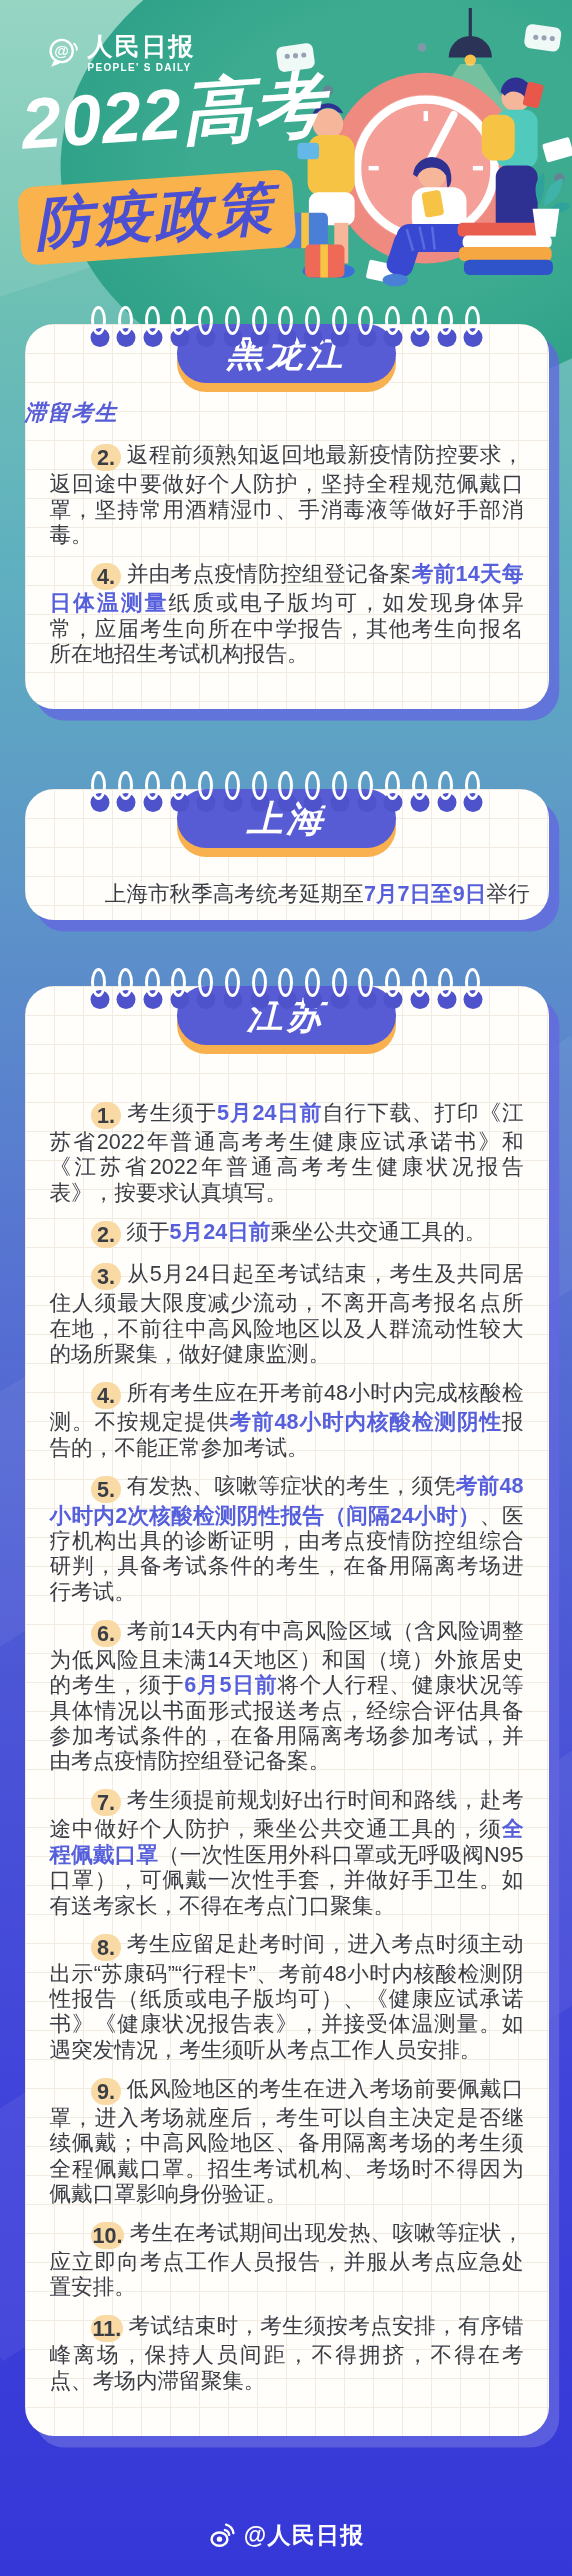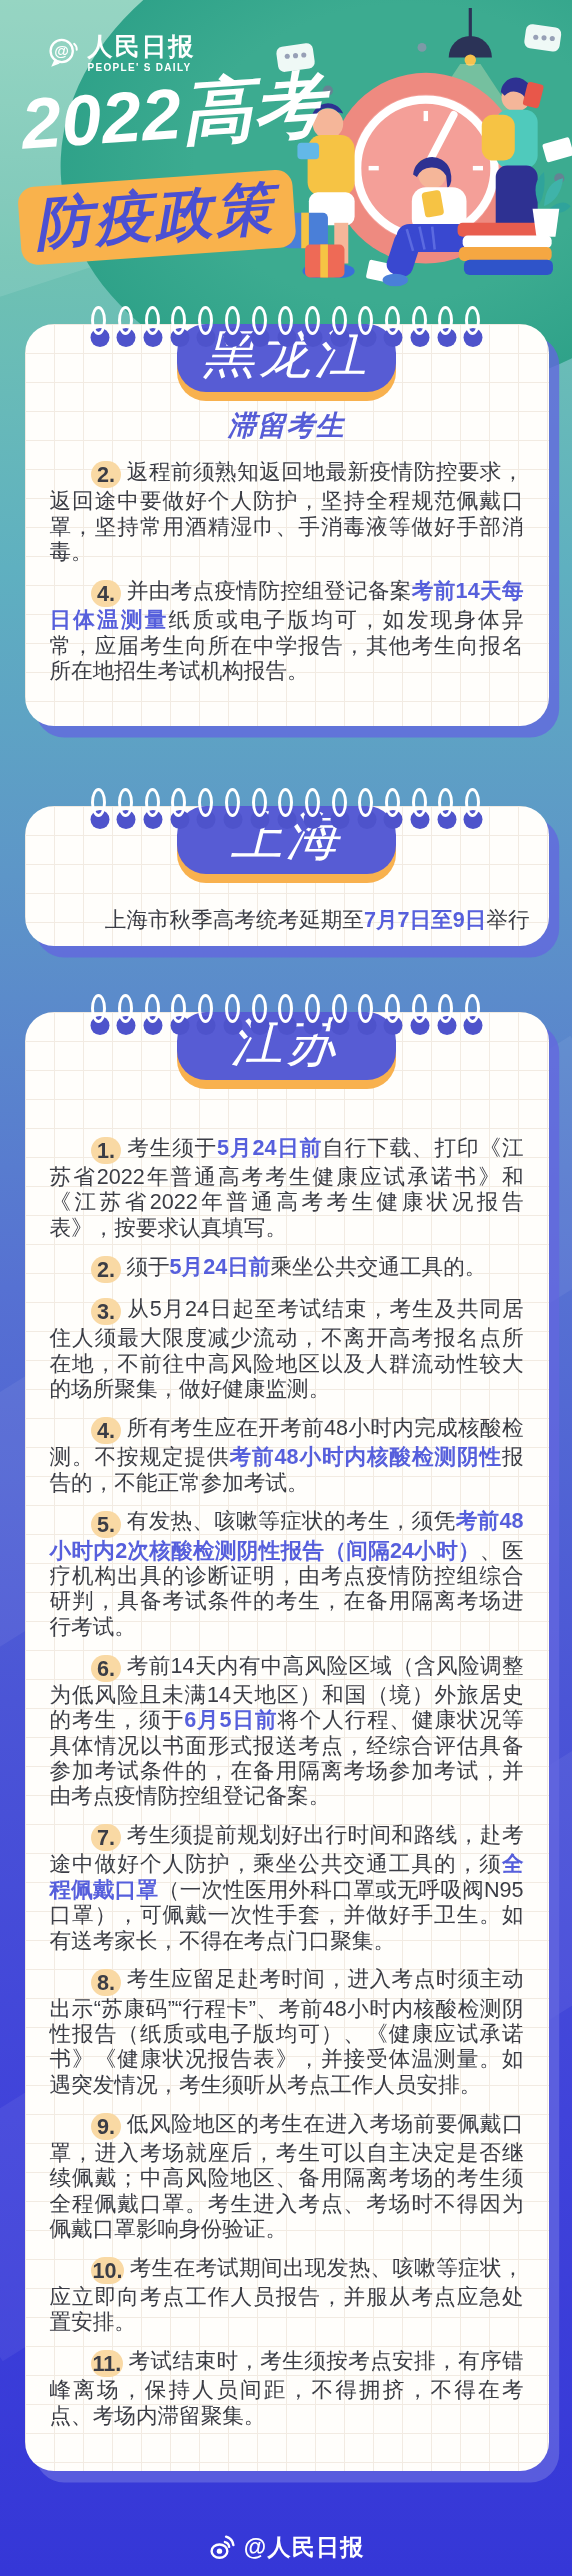--- a/index.html
+++ b/index.html
@@ -32,40 +32,40 @@
     background-color:#fffefb;
     background-image:linear-gradient(#f2ebe2 1.3px,transparent 1.3px),linear-gradient(90deg,#f2ebe2 1.3px,transparent 1.3px);
     background-size:29px 29px;
     box-shadow:10.2px 11.5px 0 rgba(99,102,223,.78);}
   .spiral{position:absolute;top:-18px;left:0;right:0;height:41px;display:flex;justify-content:center;gap:14px;}
   .ring{position:relative;width:12.7px;height:41px;}
   .ring::after{content:"";position:absolute;bottom:0;left:50%;transform:translateX(-50%);
     width:19px;height:19px;border-radius:50%;background:#4e53cb;}
   .ring::before{content:"";position:absolute;top:0;left:50%;margin-left:-8.3px;width:9px;height:23px;
     border:3.8px solid #fff;border-radius:50%;z-index:2;}
-  .pill{width:fit-content;min-width:169px;margin:28px auto 0;padding:0 25.4px;height:68px;line-height:60px;
-    background:#575cd4;color:#fff;font-size:52px;font-weight:400;font-style:italic;text-align:center;
+  .pill{width:fit-content;min-width:169px;margin:28px auto 0;padding:0 25.4px;height:59px;line-height:60px;
+    background:#575cd4;color:#fff;font-size:36px;font-weight:700;font-style:italic;text-align:center;
     border-radius:29px;box-shadow:0 9px 0 #f8b14e;letter-spacing:3.8px;}
-  .subtitle{text-align:center;font-size:28px;font-weight:800;font-style:italic;color:#565dd6;margin-top:15.3px;letter-spacing:1.3px;}
+  .subtitle{font-size:22px;font-weight:800;font-style:italic;color:#565dd6;margin-top:15.3px;letter-spacing:1.3px;}
   .items{padding:14px 25px 6.4px;}
   .item{font-size:21.6px;line-height:25.4px;color:#3b3d45;text-align:justify;margin-bottom:13.4px;
     text-indent:41px;font-weight:500;}
   .hl{color:#565fdc;font-weight:800;}
   .num{display:inline-block;min-width:27px;height:27px;line-height:27px;border-radius:15.3px;background:#f9d9a4;
     text-align:center;font-weight:700;text-indent:0;vertical-align:-3.2px;padding:0 1.9px;margin-right:5.1px;}
   .oneline{margin:30.5px 19px 0;text-align:right;font-size:21.6px;color:#3b3d45;font-weight:500;}
   .card-hlj{margin-top:0;padding-bottom:23px;}
   .wrap-sh{margin-top:80px;}
   .card-sh{padding-bottom:12px;}
   .wrap-js{margin-top:66px;}
   .card-js{padding-bottom:23px;}
   .card-js .items{margin-top:41px;}
 
   
-  .footer{position:absolute;left:0;right:0;bottom:13px;display:flex;justify-content:center;align-items:center;gap:6.4px;color:#fff;}
+  .footer{position:absolute;left:0;right:0;bottom:25px;display:flex;justify-content:center;align-items:center;gap:6.4px;color:#fff;}
   .footer-text{font-size:23px;font-weight:700;letter-spacing:1.3px;}
 </style>
 </head>
 <body>
 
 <div class="page">
   <div class="ribbon r1"></div>
   <div class="ribbon r2"></div>
 
   <div class="header">
@@ -258,21 +258,21 @@
       <div class="pill">江苏</div>
       <div class="items">
           <div class="item"><span class="num">1.</span><span>考生须于</span><span class="hl">5月24日前</span><span>自行下载、打印《江苏省2022年普通高考考生健康应试承诺书》和《江苏省2022年普通高考考生健康状况报告表》，按要求认真填写。</span></div>
           <div class="item"><span class="num">2.</span><span>须于</span><span class="hl">5月24日前</span><span>乘坐公共交通工具的。</span></div>
           <div class="item"><span class="num">3.</span><span>从5月24日起至考试结束，考生及共同居住人须最大限度减少流动，不离开高考报名点所在地，不前往中高风险地区以及人群流动性较大的场所聚集，做好健康监测。</span></div>
           <div class="item"><span class="num">4.</span><span>所有考生应在开考前48小时内完成核酸检测。不按规定提供</span><span class="hl">考前48小时内核酸检测阴性</span><span>报告的，不能正常参加考试。</span></div>
           <div class="item"><span class="num">5.</span><span>有发热、咳嗽等症状的考生，须凭</span><span class="hl">考前48小时内2次核酸检测阴性报告（间隔24小时）</span><span>、医疗机构出具的诊断证明，由考点疫情防控组综合研判，具备考试条件的考生，在备用隔离考场进行考试。</span></div>
           <div class="item"><span class="num">6.</span><span>考前14天内有中高风险区域（含风险调整为低风险且未满14天地区）和国（境）外旅居史的考生，须于</span><span class="hl">6月5日前</span><span>将个人行程、健康状况等具体情况以书面形式报送考点，经综合评估具备参加考试条件的，在备用隔离考场参加考试，并由考点疫情防控组登记备案。</span></div>
           <div class="item"><span class="num">7.</span><span>考生须提前规划好出行时间和路线，赴考途中做好个人防护，乘坐公共交通工具的，须</span><span class="hl">全程佩戴口罩</span><span>（一次性医用外科口罩或无呼吸阀N95口罩），可佩戴一次性手套，并做好手卫生。如有送考家长，不得在考点门口聚集。</span></div>
           <div class="item"><span class="num">8.</span><span>考生应留足赴考时间，进入考点时须主动出示“苏康码”“行程卡”、考前48小时内核酸检测阴性报告（纸质或电子版均可）、《健康应试承诺书》《健康状况报告表》，并接受体温测量。如遇突发情况，考生须听从考点工作人员安排。</span></div>
-          <div class="item"><span class="num">9.</span><span>低风险地区的考生在进入考场前要佩戴口罩，进入考场就座后，考生可以自主决定是否继续佩戴；中高风险地区、备用隔离考场的考生须全程佩戴口罩。考生进入考点、考场时不得因为佩戴口罩影响身份验证。</span></div>
+          <div class="item"><span class="num">9.</span><span>低风险地区的考生在进入考场前要佩戴口罩，进入考场就座后，考生可以自主决定是否继续佩戴；中高风险地区、备用隔离考场的考生须全程佩戴口罩。招生考试机构、考场时不得因为佩戴口罩影响身份验证。</span></div>
           <div class="item"><span class="num">10.</span><span>考生在考试期间出现发热、咳嗽等症状，应立即向考点工作人员报告，并服从考点应急处置安排。</span></div>
           <div class="item"><span class="num">11.</span><span>考试结束时，考生须按考点安排，有序错峰离场，保持人员间距，不得拥挤，不得在考点、考场内滞留聚集。</span></div>
         </div>
     </section>
   </div>
 
   <div class="footer">
     <svg width="29" height="29" viewBox="0 0 48 48">
       <ellipse cx="19" cy="30" rx="13" ry="11" fill="none" stroke="#fff" stroke-width="4"></ellipse>
       <circle cx="19" cy="30" r="4.5" fill="#fff"></circle>

